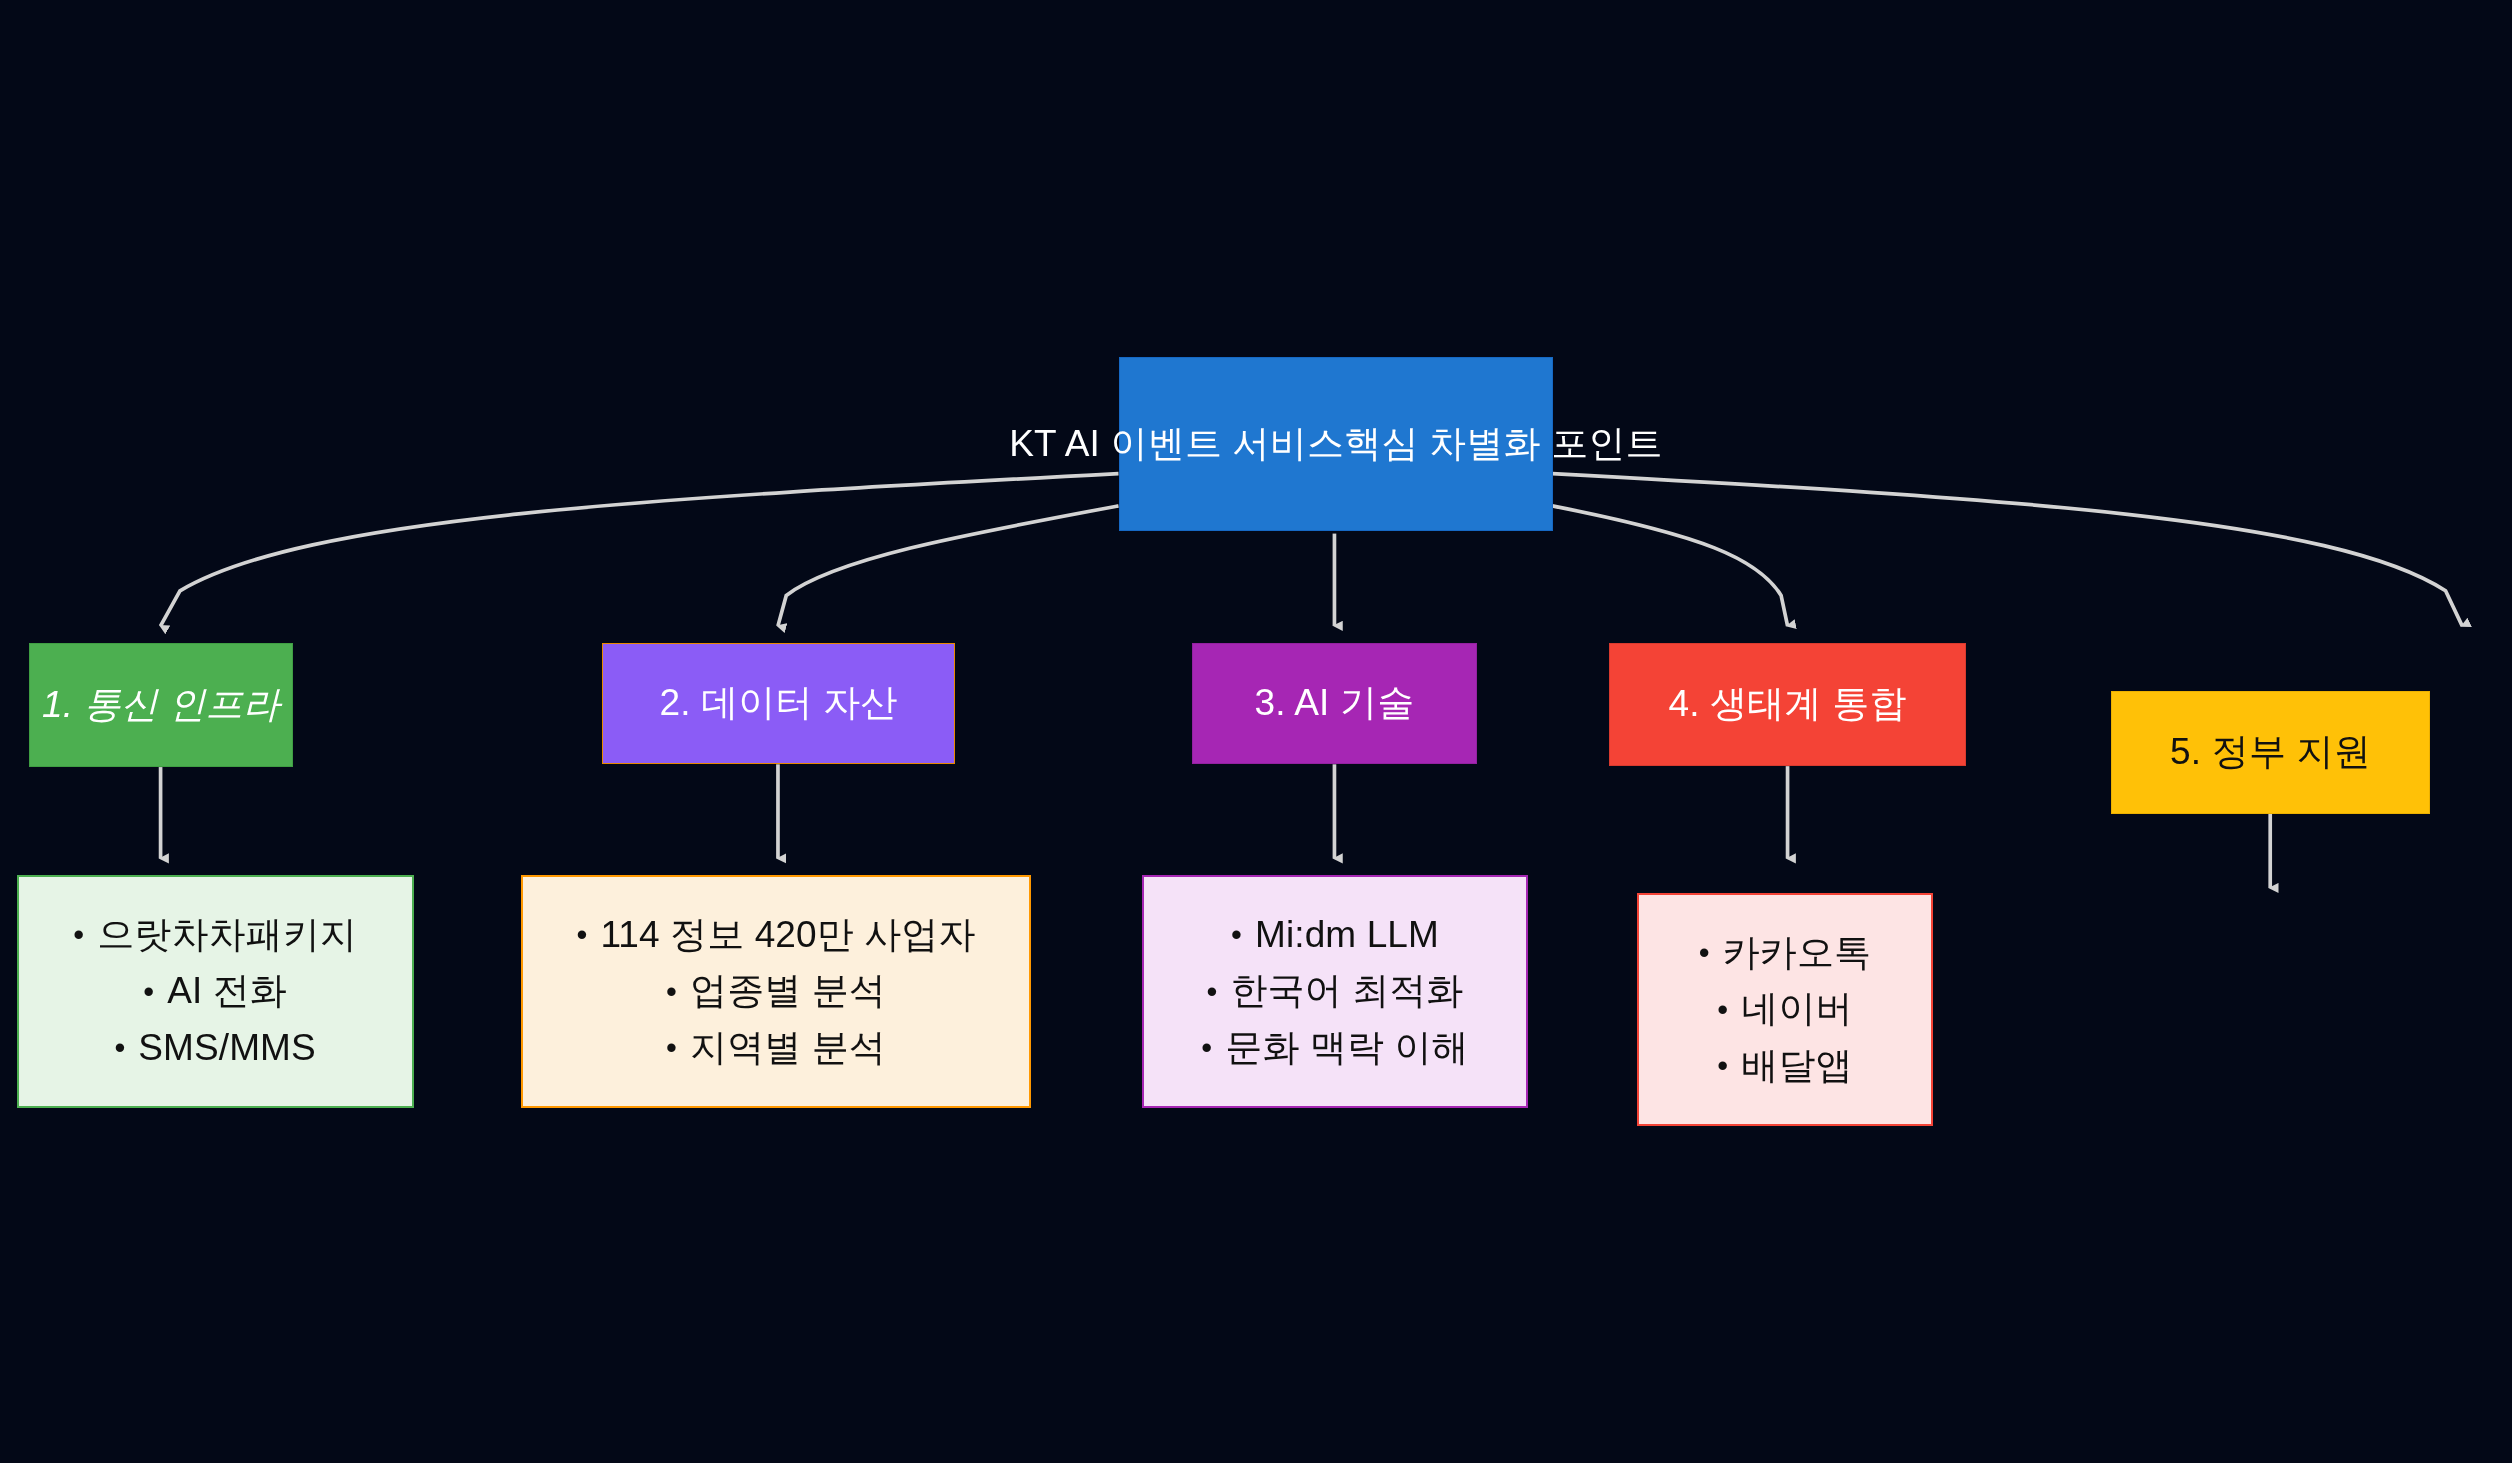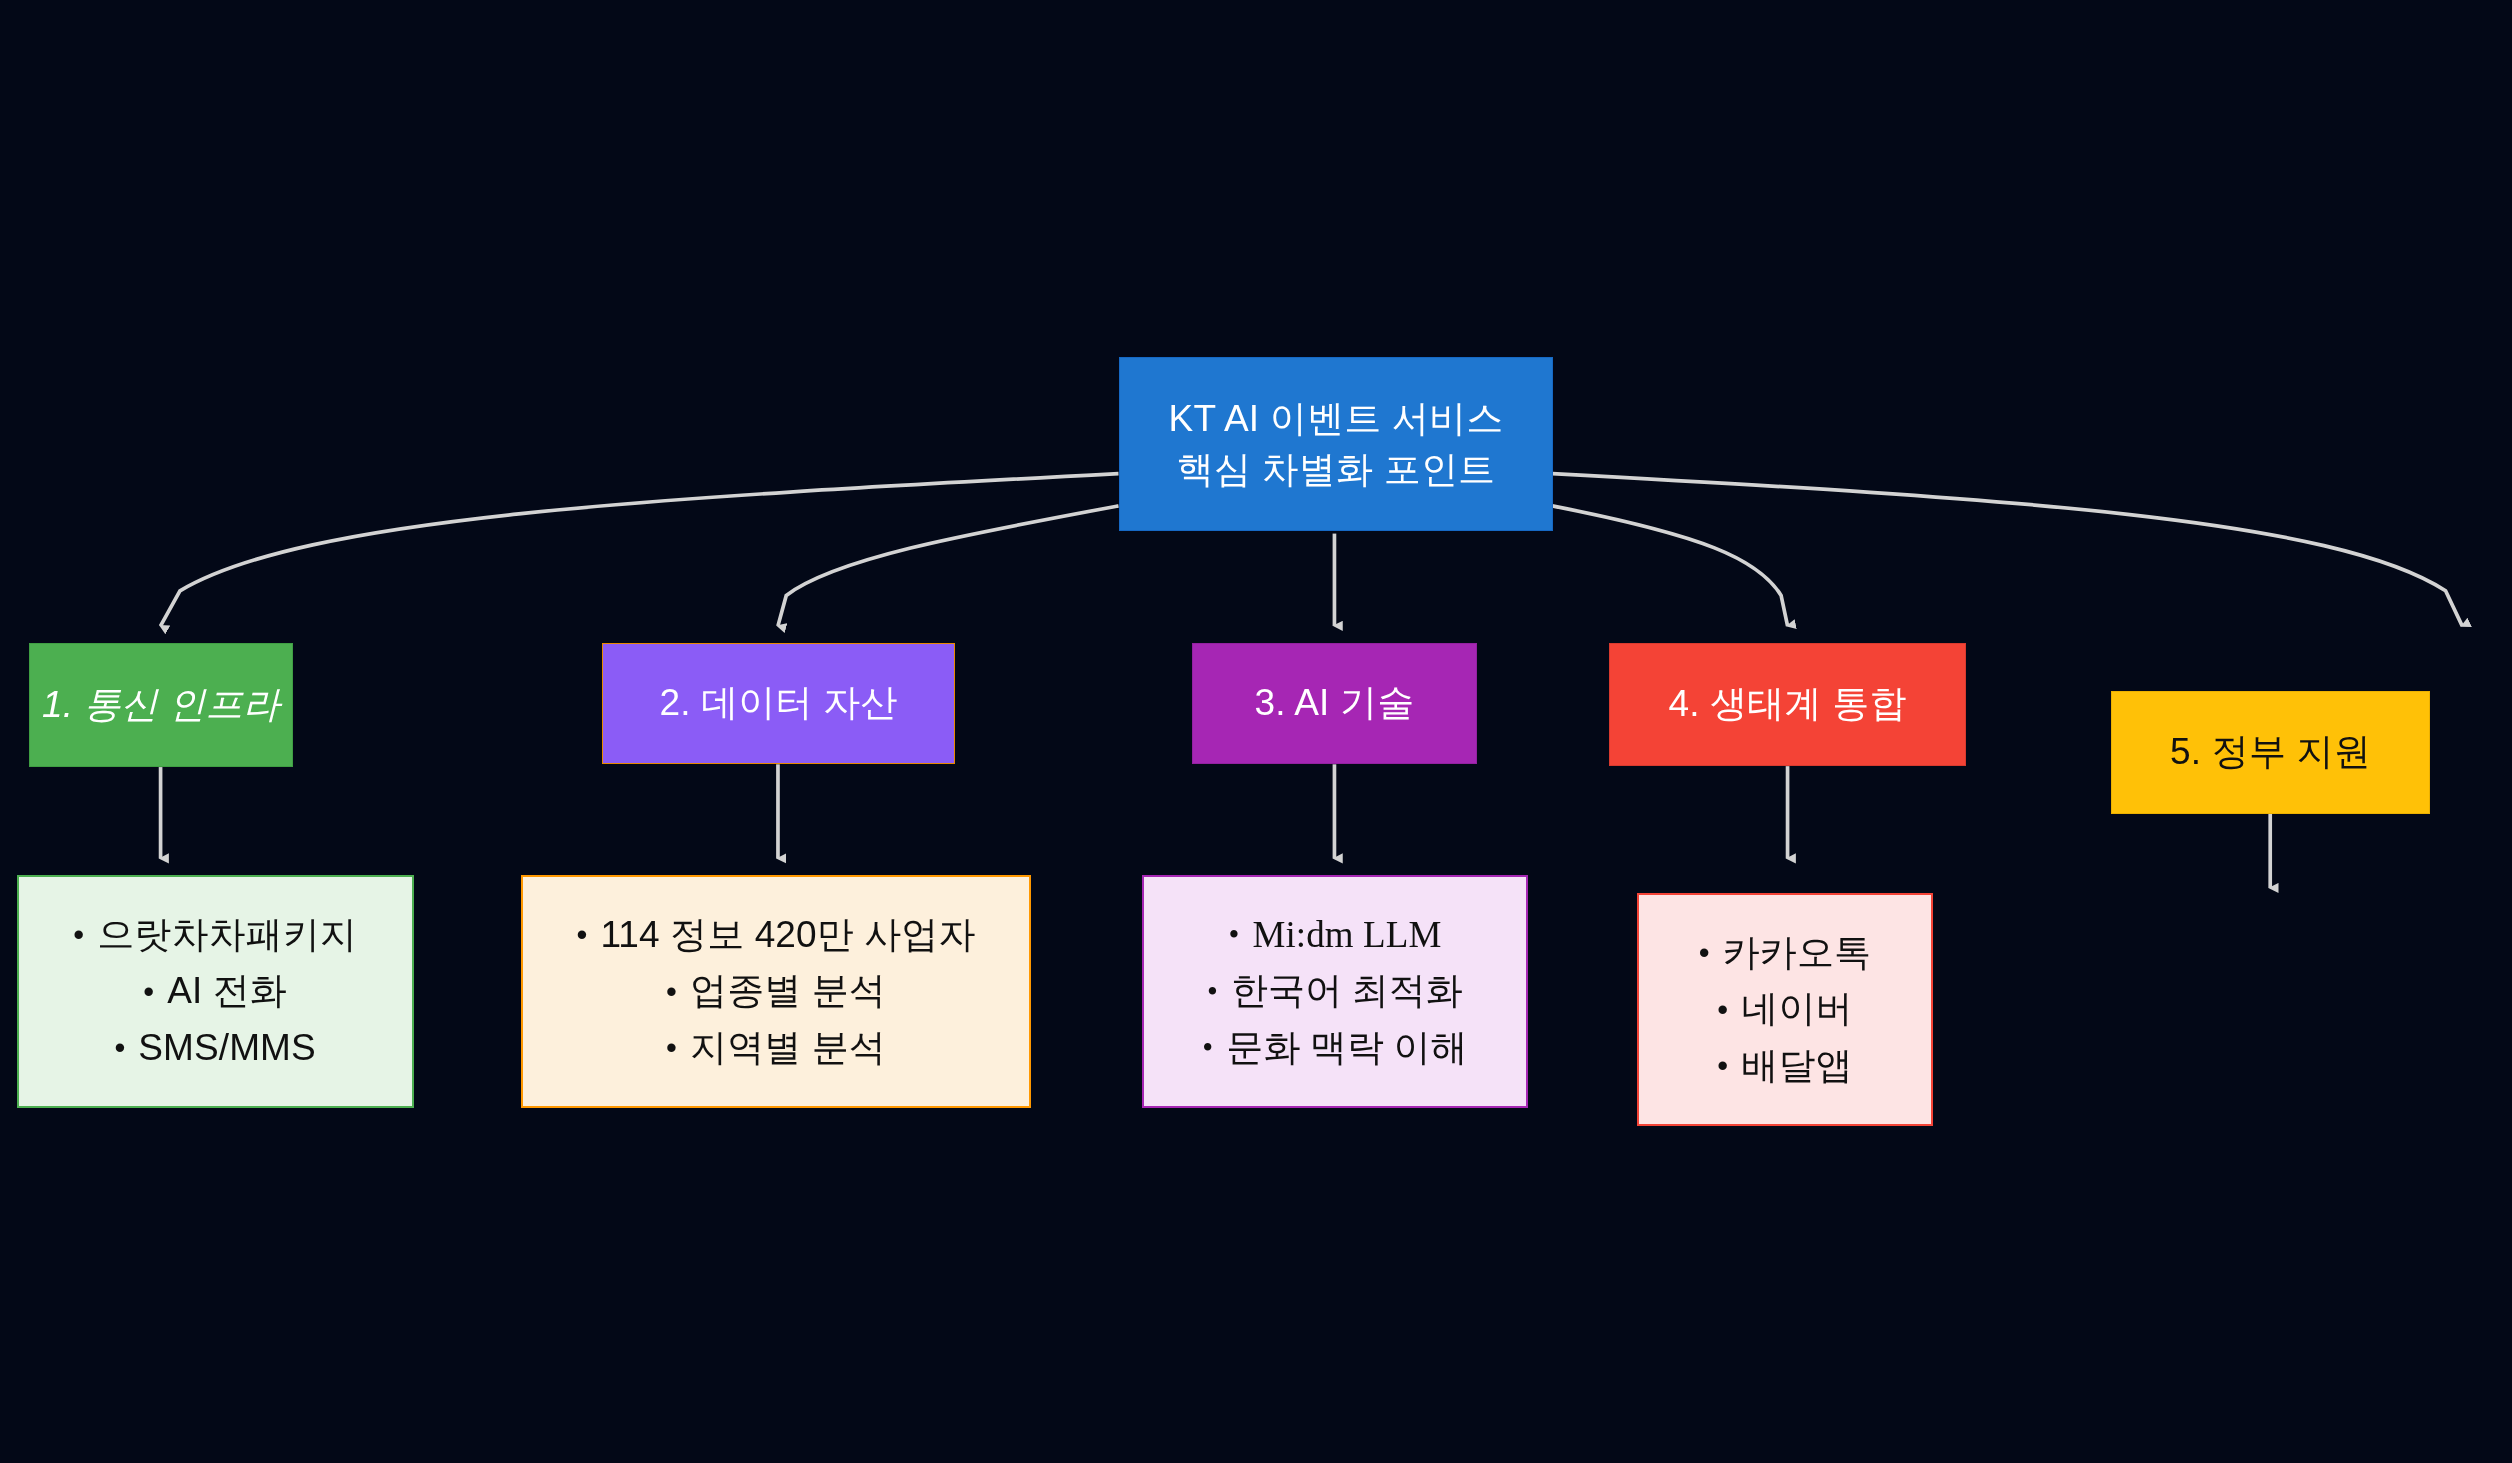--- a/index.html
+++ b/index.html
@@ -20,21 +20,20 @@
     left: 0;
     top: 0;
     width: 2512px;
     height: 1464px;
     pointer-events: none;
   }
   .node {
     position: absolute;
     box-sizing: border-box;
     display: flex;
-    flex-direction: column;
     align-items: center;
     justify-content: center;
     text-align: center;
   }
   .root-node {
     border: 1.8px solid #1668c4;
     color: #ffffff;
     font-size: 37px;
     line-height: 1.38;
     font-weight: 400;
@@ -135,21 +134,21 @@
         <li>SMS/MMS</li>
       </ul>
   </div>
   <div class="node detail-node" id="node-det2" style="left: 521px; top: 875px; width: 510px; height: 233px; background: rgb(253, 240, 220); border-color: rgb(255, 152, 0);">
     <ul class="detail-list" id="list-det2">
         <li>114 정보 420만 사업자</li>
         <li>업종별 분석</li>
         <li>지역별 분석</li>
       </ul>
   </div>
-  <div class="node detail-node" id="node-det3" style="left: 1142px; top: 875px; width: 386px; height: 233px; background: rgb(245, 226, 248); border-color: rgb(166, 38, 180); font-family: Liberation Serif, serif;">
+  <div class="node detail-node" id="node-det3" style="left: 1142px; top: 875px; width: 386px; height: 233px; background: rgb(245, 226, 248); border-color: rgb(166, 38, 180);">
     <ul class="detail-list" id="list-det3">
         <li>Mi:dm LLM</li>
         <li>한국어 최적화</li>
         <li>문화 맥락 이해</li>
       </ul>
   </div>
   <div class="node detail-node" id="node-det4" style="left: 1637px; top: 875px; width: 296px; height: 233px; background: rgb(253, 228, 228); border-color: rgb(244, 67, 54); margin-top: 18px;">
     <ul class="detail-list" id="list-det4">
         <li>카카오톡</li>
         <li>네이버</li>

